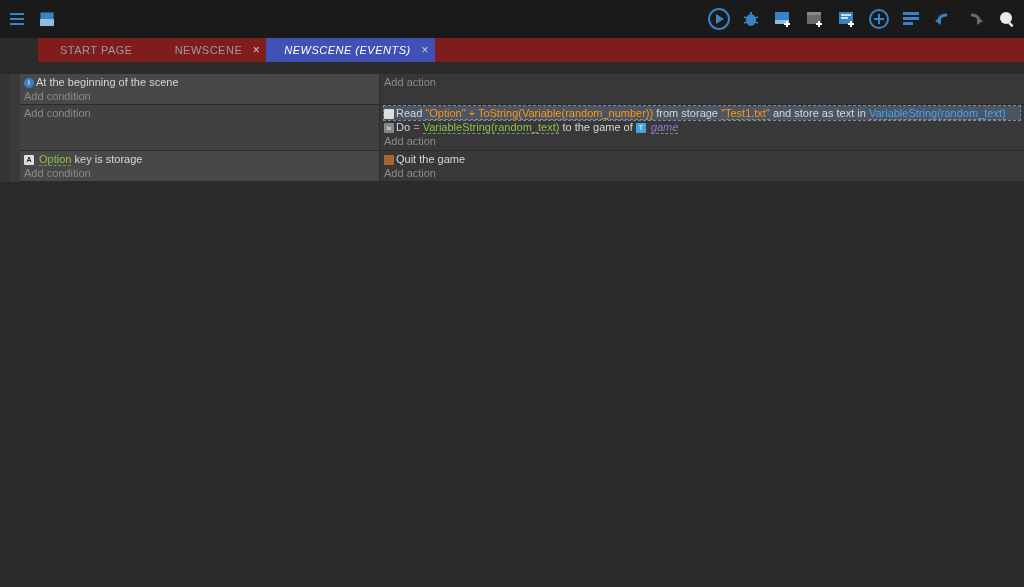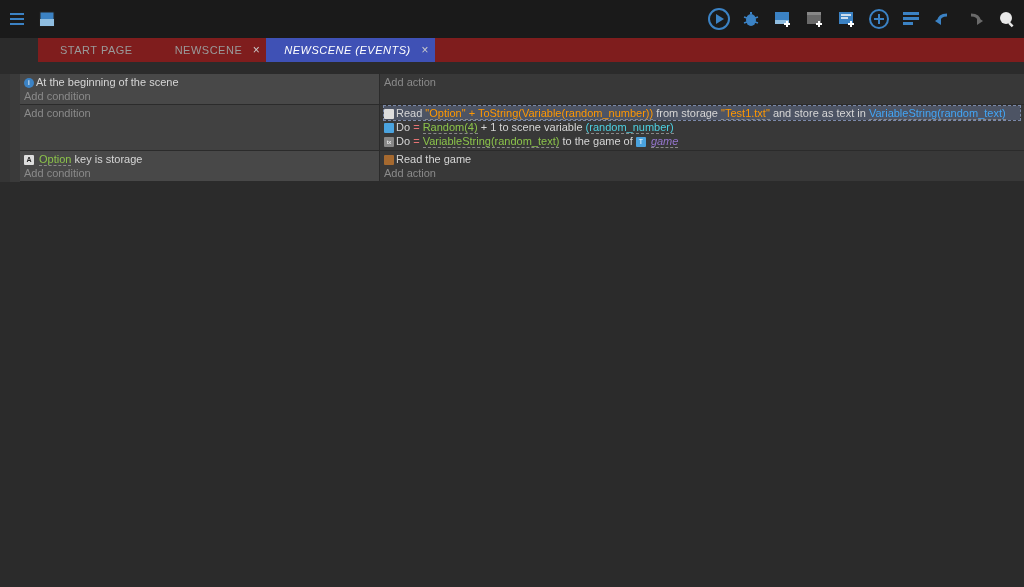--- a/index.html
+++ b/index.html
@@ -323,39 +323,36 @@
     <div class="gutter"></div>
     <div class="gutter2"></div>
     <div class="conditions-col" style="background:#414141;">
       <div class="condition-line add-link">Add condition</div>
     </div>
     <div class="actions-col">
       <div class="action-line act-text selected-action">
         <span class="mini-icon icon-file"></span><span>Read </span><span class="token-orange underline-dashed">"Option" + ToString(Variable(random_number))</span><span> from storage </span><span class="token-orange underline-dashed">"Test1.txt"</span><span> and store as text in </span><span class="token-blue underline-dashed">VariableString(random_text)</span>
       </div>
       <div class="action-line act-text">
-        <span class="mini-icon icon-var"></span><span>Do </span><span class="token-red">=</span> <span class="token-green underline-dashed">Random(4)</span><span> + 1</span><span> to scene variable </span><span class="token-cyan underline-dashed">(random_number)</span>
-      </div>
-      <div class="action-line act-text">
         <span class="mini-icon icon-txt">tx</span><span>Do </span><span class="token-red">=</span> <span class="token-green underline-dashed">VariableString(random_text)</span><span> to the game of </span><span class="mini-icon icon-textobj">T</span> <span class="token-purple underline-dashed">game</span>
       </div>
       <div class="action-line add-link">Add action</div>
     </div>
   </div>
 
   <div class="event-row">
     <div class="gutter"></div>
     <div class="gutter2"></div>
     <div class="conditions-col">
       <div class="condition-line cond-text">
         <span class="mini-icon icon-keycap">A</span> <span class="token-green underline-dashed">Option</span><span> key is storage</span>
       </div>
       <div class="condition-line add-link">Add condition</div>
     </div>
     <div class="actions-col">
       <div class="action-line act-text">
-        <span class="mini-icon icon-quit"></span><span>Read the game</span>
+        <span class="mini-icon icon-quit"></span><span>Quit the game</span>
       </div>
       <div class="action-line add-link">Add action</div>
     </div>
   </div>
 
 </div>
 
 </body></html>

